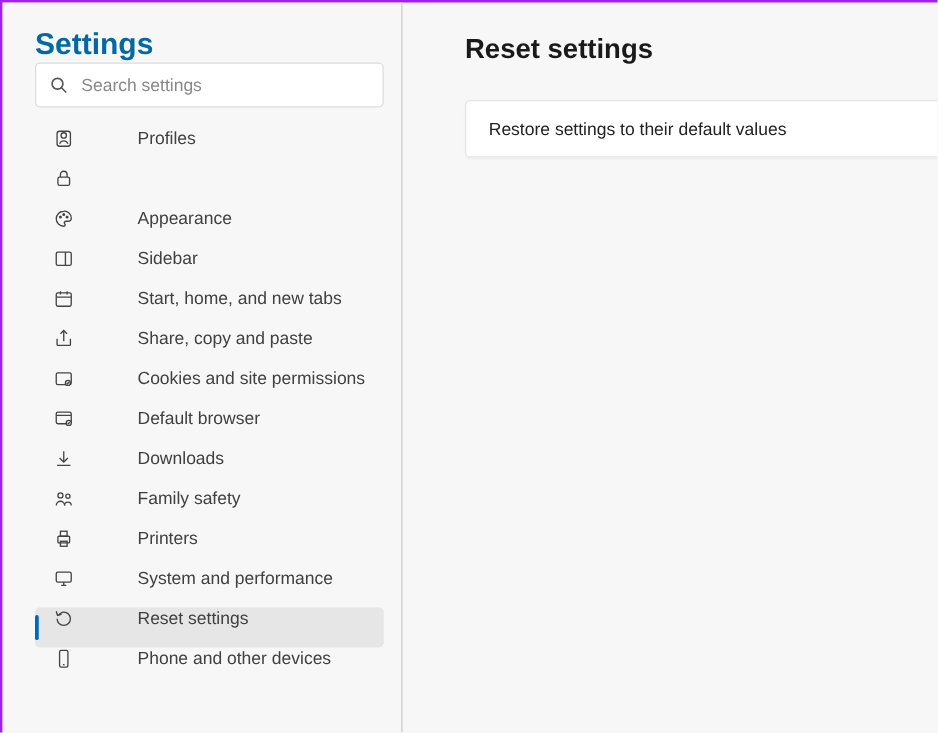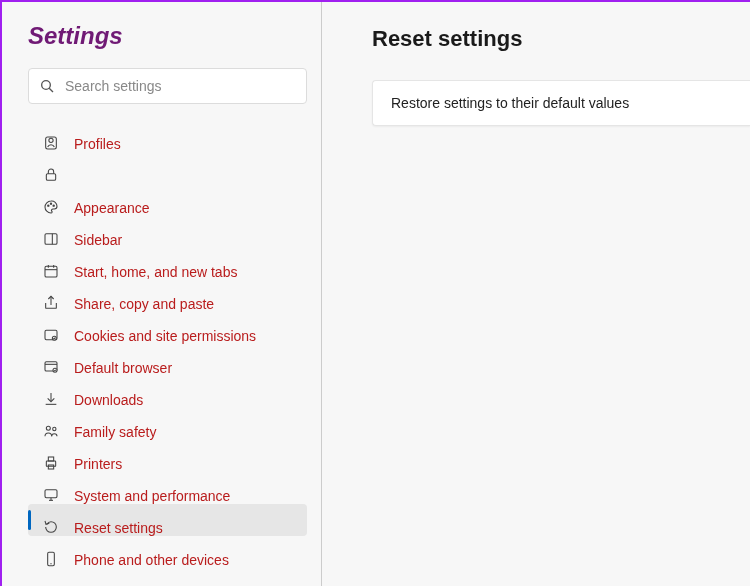--- a/index.html
+++ b/index.html
@@ -16,23 +16,21 @@
       width: 320px;
       background: #f7f7f7;
       border-right: 1px solid #ccc;
       padding: 20px 14px 12px 26px;
       display: flex;
       flex-direction: column;
     }
     .title {
       font-size: 24px;
       font-weight: 600;
-      color: #701a75;
-      margin-bottom: 18px;
-      font-style: italic;
+      color: #0369a1;
     }
     .search-wrap {
       display: flex;
       align-items: center;
       background: #fff;
       border: 1px solid #dcdcdc;
       border-radius: 4px;
       height: 36px;
       padding: 0 10px;
       margin-bottom: 16px;
@@ -43,28 +41,29 @@
       font-size: 14px;
       color: #7f1d1d;
       margin-left: 10px;
       width: 100%;
       background: transparent;
     }
     .search-input::placeholder { color: #888; }
     .nav { list-style: none; }
     .nav-item {
       display: flex;
-      align-items: flex-end;
+      align-items: flex-start;
       height: 32px;
       padding-left: 14px;
       border-radius: 4px;
       cursor: pointer;
       position: relative;
       font-size: 14px;
-      color: #b91c1c;
+      color: #404040;
+      gap: 36px;
     }
     .nav-item.selected {
       background: #e6e6e6;
       font-weight: 400;
     }
     .nav-item.selected::before {
       content: "";
       position: absolute;
       left: 0; top: 6px; bottom: 6px;
       width: 3px;

